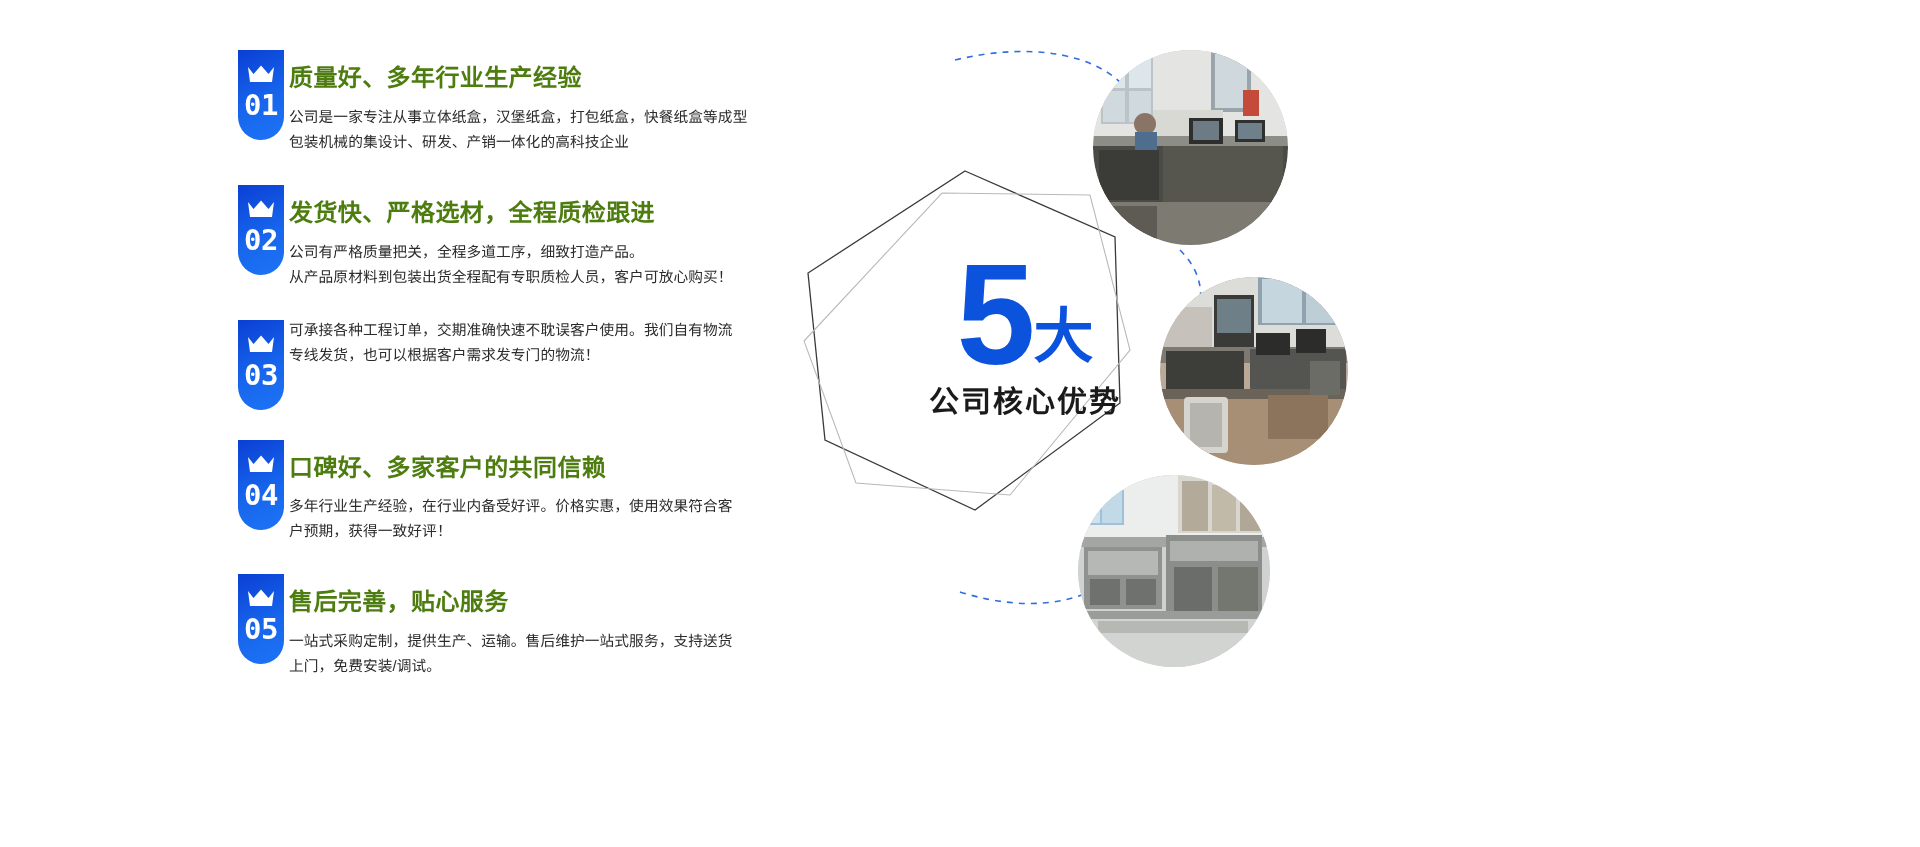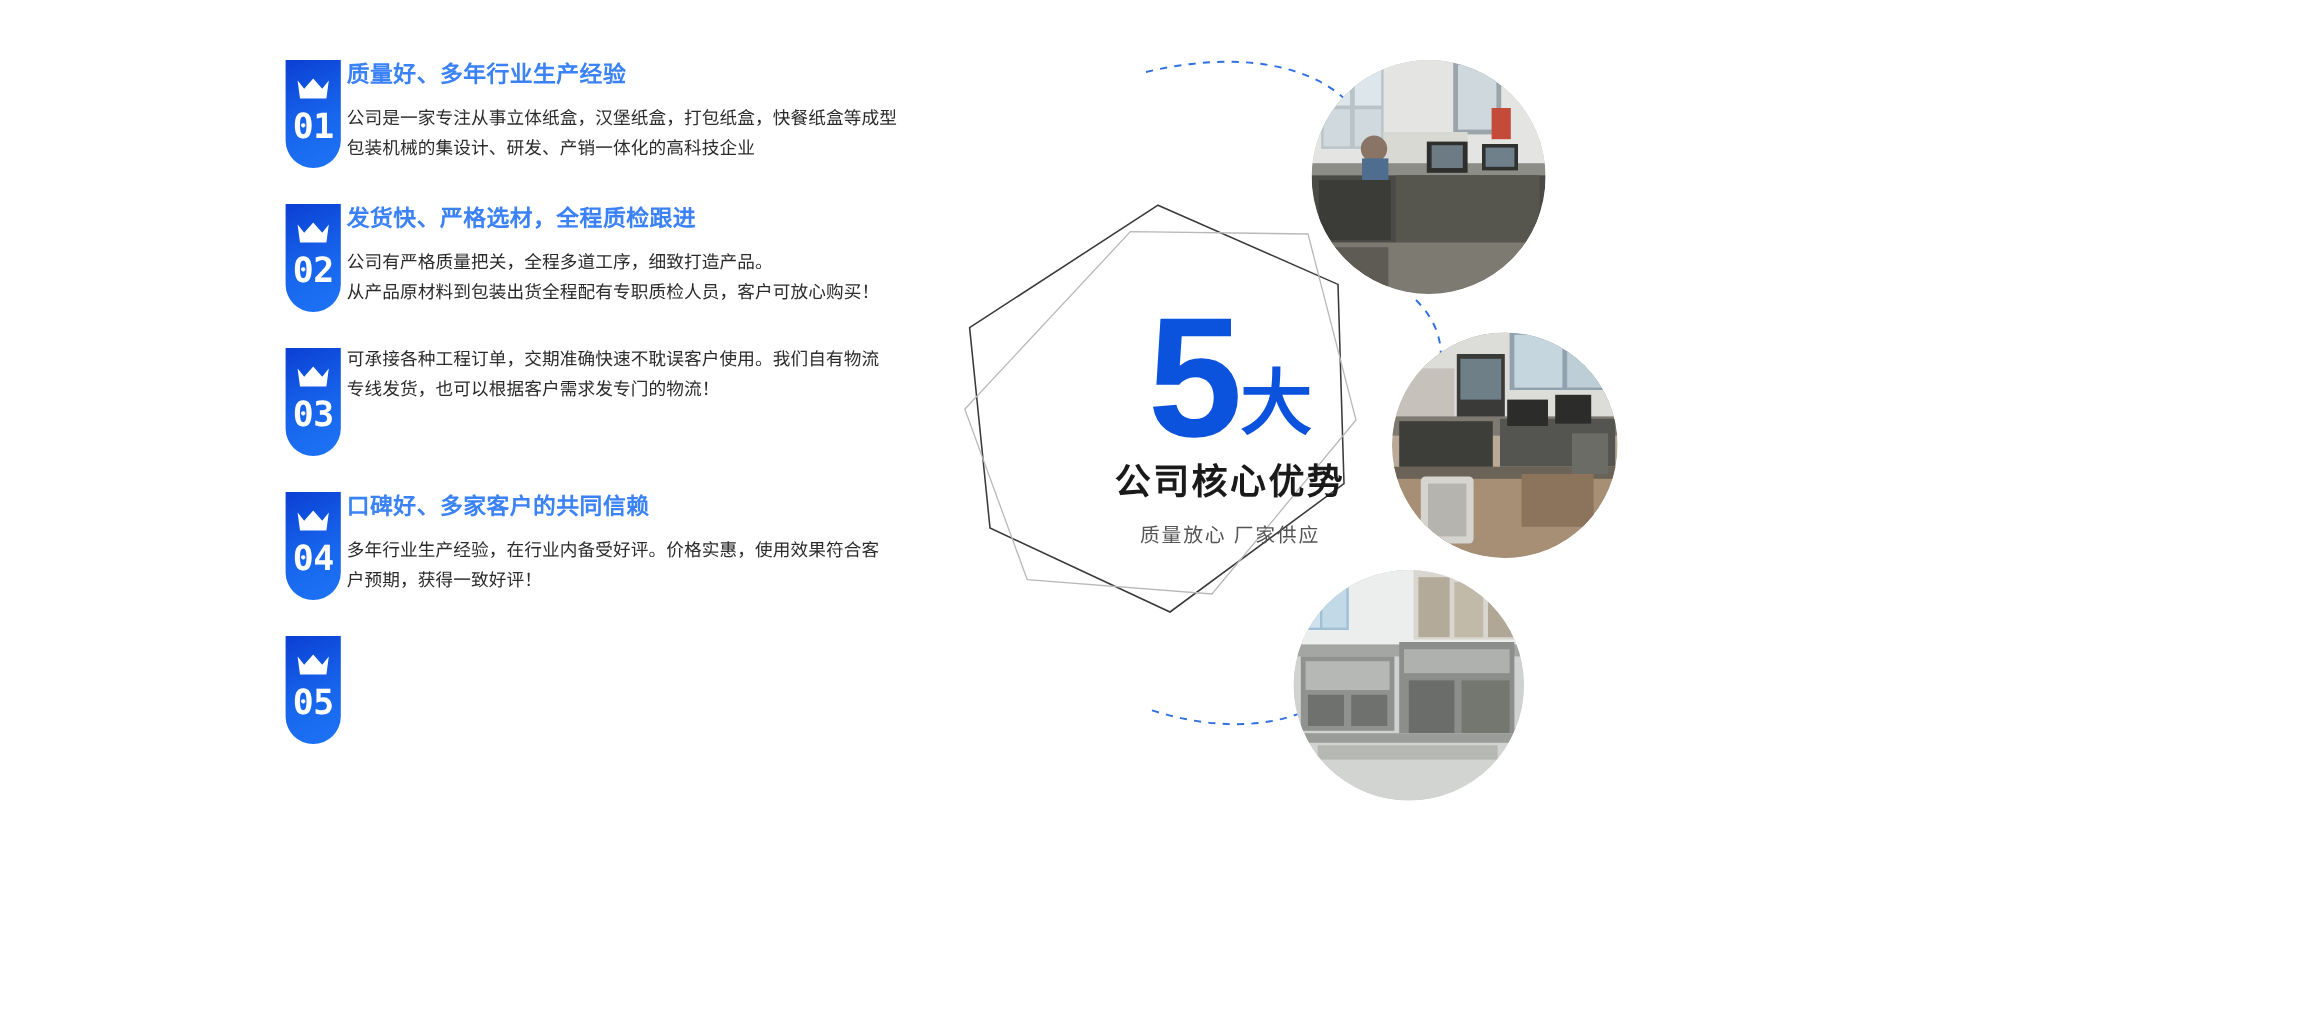--- a/index.html
+++ b/index.html
@@ -64,26 +64,26 @@
     letter-spacing:-0.5px;
     font-family:"DejaVu Sans Mono","Liberation Mono",monospace;
     line-height:1;
   }
 
   .adv-text{
     flex:1 1 auto;
     padding-top:2px;
   }
   .adv-title{
-    color:#3b82f6;
-    font-size:19px;
+    color:#4d7c0f;
+    font-size:24px;
     font-weight:bold;
     letter-spacing:0.4px;
     line-height:1.2;
-    margin:4px 0 12px 0;
+    margin:16px 0 12px 0;
     white-space:nowrap;
   }
   .adv-desc{
     color:#2b2b2b;
     font-size:14.7px;
     line-height:25px;
     margin:0;
     letter-spacing:0.1px;
   }
   .adv-desc span{display:block;}
@@ -230,20 +230,27 @@
     </div>
 
     <div class="adv-item">
       <div class="badge">
         <div class="badge-shape"></div>
         <svg class="badge-crown" viewBox="0 0 28 20">
           <path d="M1 3 L6.5 10 L14 1.5 L21.5 10 L27 3 L25 18 L3 18 Z" fill="#ffffff"></path>
         </svg>
         <div class="badge-num">05</div>
       </div>
+      <div class="adv-text">
+        <p class="adv-title">售后完善，贴心服务</p>
+        <p class="adv-desc">
+          <span>一站式采购定制，提供生产、运输。售后维护一站式服务，支持送货</span>
+          <span>上门，免费安装/调试。</span>
+        </p>
+      </div>
     </div>
 
   </div>
 
   <div class="right-panel">
 
     <svg class="dash-svg" viewBox="0 0 1140 847">
       <path d="M175 60 C 250 42, 320 52, 352 95" fill="none" stroke="#2f6fe0" stroke-width="1.6" stroke-dasharray="6 6"></path>
       <path d="M400 250 C 430 280, 425 315, 400 345" fill="none" stroke="#2f6fe0" stroke-width="1.6" stroke-dasharray="6 6"></path>
       <path d="M180 592 C 250 614, 315 605, 352 560" fill="none" stroke="#2f6fe0" stroke-width="1.6" stroke-dasharray="6 6"></path>
@@ -252,21 +259,20 @@
     <svg class="hex-wrap" viewBox="0 0 350 350">
       <polygon points="175,6 325,72 330,238 185,345 35,275 18,108" fill="none" stroke="#3a3a3a" stroke-width="1.3"></polygon>
       <polygon points="152,28 300,30 340,185 220,330 66,318 14,176" fill="none" stroke="#b9b9b9" stroke-width="1.1"></polygon>
     </svg>
 
     <div class="center-stack">
       <div>
         <span class="big-five">5</span><span class="big-da">大</span>
       </div>
       <div class="center-sub">公司核心优势</div>
-      <div class="center-sub2">质量放心 厂家供应</div>
     </div>
 
     <div class="photo" style="left:313px; top:50px; width:195px; height:195px;">
       <svg viewBox="0 0 195 195" width="195" height="195">
         <defs>
           <clipPath id="c1">
               <circle cx="97.5" cy="97.5" r="97.5"></circle>
             </clipPath>
         </defs>
         <g clip-path="url(#c1)">

